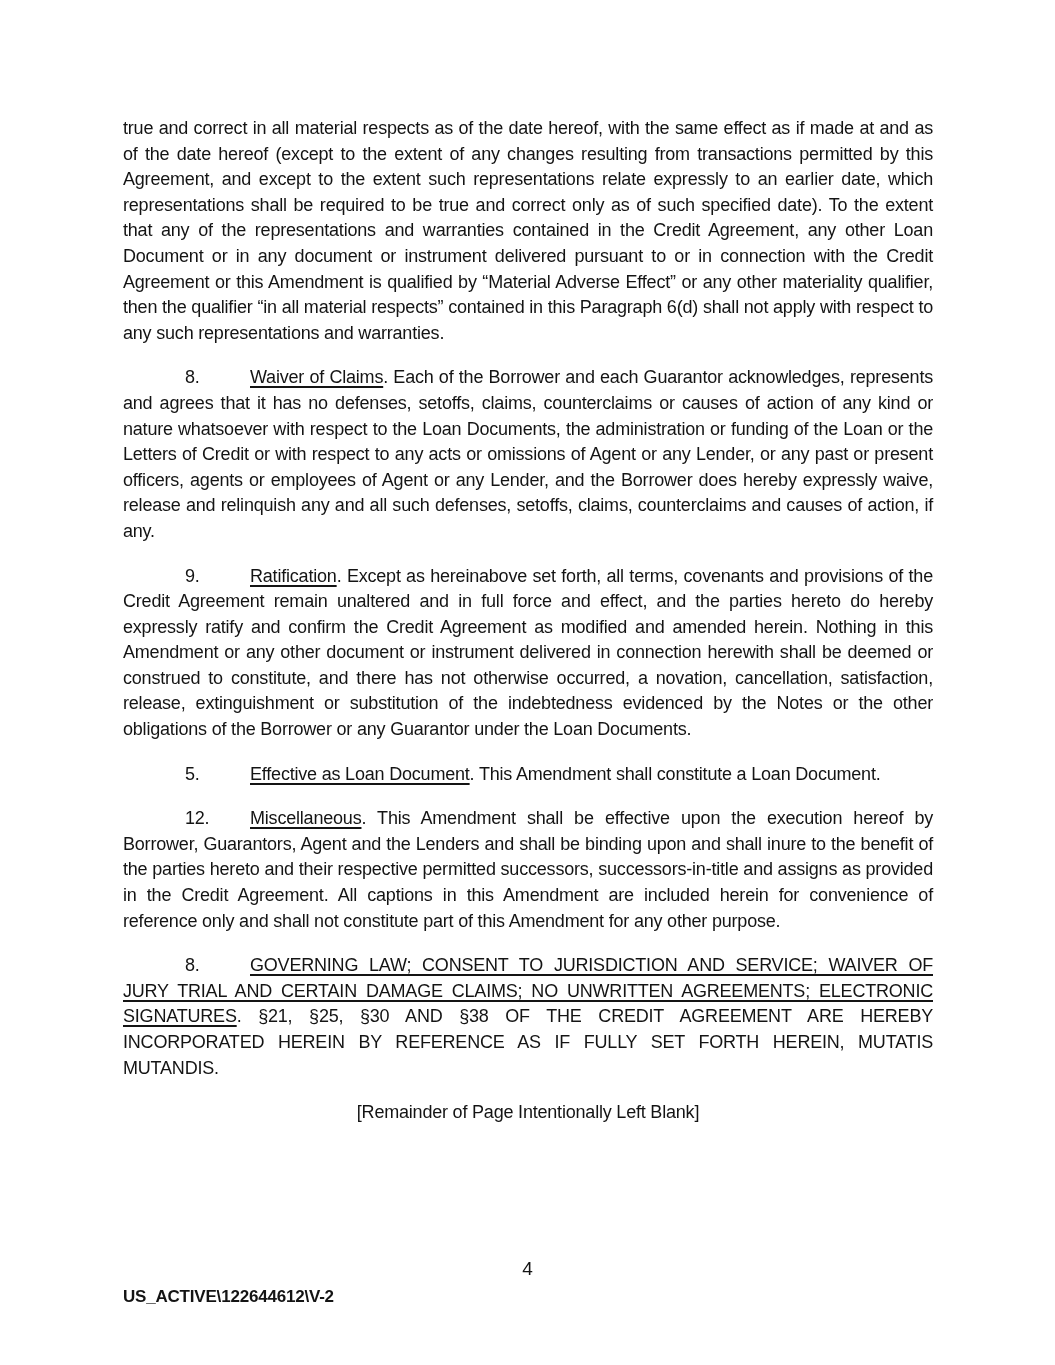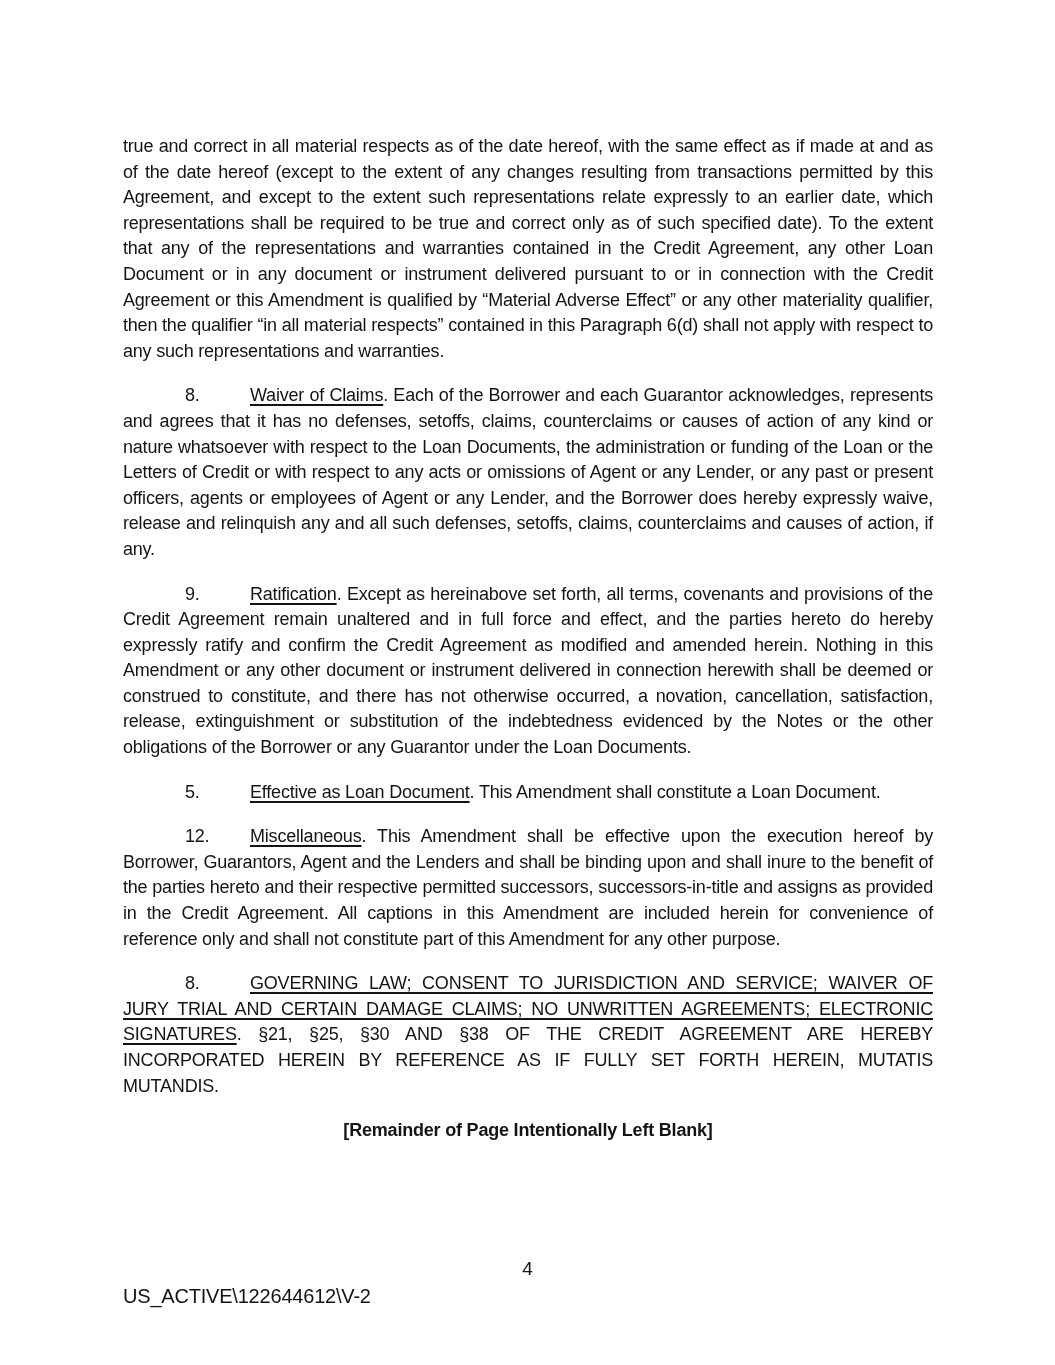--- a/index.html
+++ b/index.html
@@ -24,56 +24,55 @@
     top: 116px;
     left: 123px;
     width: 810px;
   }
   p {
     margin: 0 0 19px 0;
     text-align: justify;
   }
   p.cont {
     text-indent: 0;
-    margin-top: 18px;
   }
   p.numbered {
     text-indent: 62px;
   }
   .pnum {
     display: inline-block;
     width: 65px;
     text-indent: 0;
   }
   .phead {
     text-decoration: underline;
     text-decoration-thickness: 1.5px;
     text-underline-offset: 3px;
   }
   p.remainder {
     text-align: center;
     text-indent: 0;
     margin-top: 10px;
-    font-weight: bold;
   }
   .page-number {
     position: absolute;
     left: 0;
     right: 0;
     top: 1256px;
     text-align: center;
     font-size: 19px;
     letter-spacing: 0;
   }
   .doc-id {
     position: absolute;
     left: 123px;
     top: 1284px;
-    font-size: 20px;
+    font-size: 17px;
     letter-spacing: -0.2px;
+    font-weight: bold;
   }
 </style>
 </head>
 <body>
 
 <div class="page">
   <div class="content">
 
     <p class="cont">true and correct in all material respects as of the date hereof, with the same effect as if made at and as of the date hereof (except to the extent of any changes resulting from transactions permitted by this Agreement, and except to the extent such representations relate expressly to an earlier date, which representations shall be required to be true and correct only as of such specified date).  To the extent that any of the representations and warranties contained in the Credit Agreement, any other Loan Document or in any document or instrument delivered pursuant to or in connection with the Credit Agreement or this Amendment is qualified by “Material Adverse Effect” or any other materiality qualifier, then the qualifier “in all material respects” contained in this Paragraph 6(d) shall not apply with respect to any such representations and warranties.</p>
 

